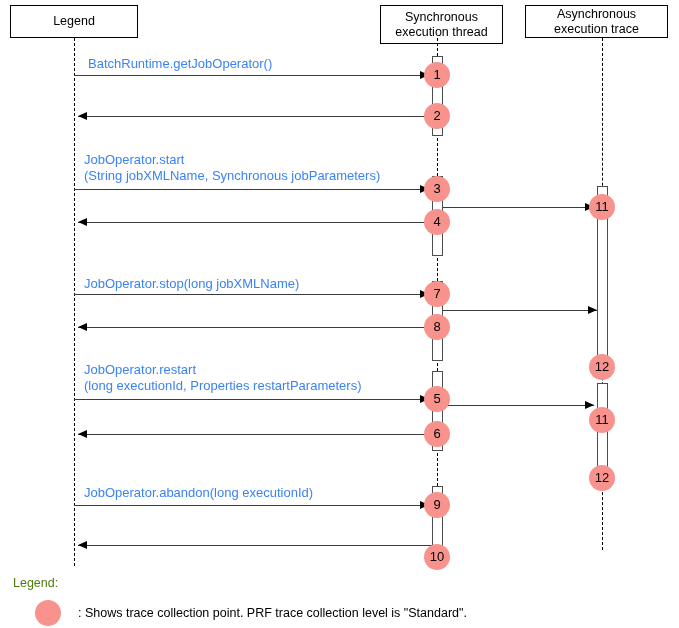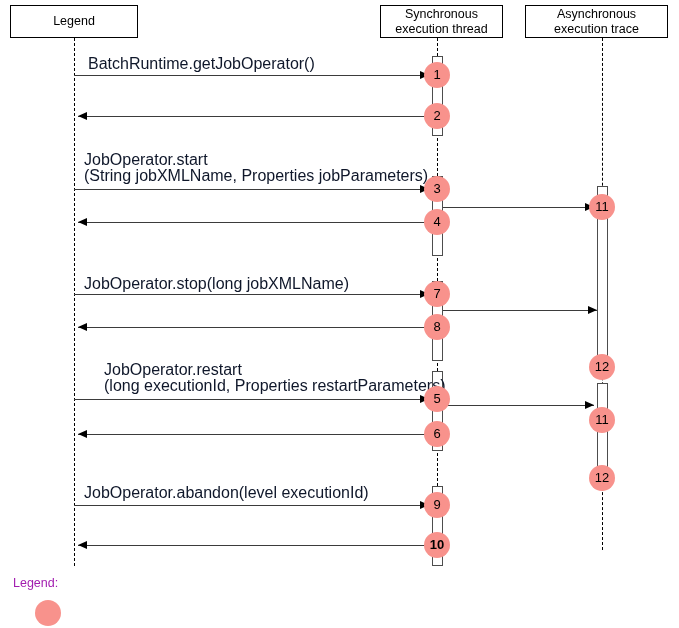--- a/index.html
+++ b/index.html
@@ -69,44 +69,44 @@
   .arrowhead.right {
     border-left: 9px solid #000000;
   }
   .arrowhead.left {
     border-right: 9px solid #000000;
   }
 
   
   .msg-label {
     position: absolute;
-    font-size: 16px;
+    font-size: 13px;
     line-height: 16px;
-    color: #0f172a;
+    color: #3b82f6;
     white-space: pre-line;
   }
 
   
   .tracepoint {
     position: absolute;
     width: 26px;
     height: 26px;
     border-radius: 50%;
     background: #f8928c;
     color: #000000;
     font-size: 13px;
     line-height: 26px;
     text-align: center;
   }
 
   
   .legend-title {
     position: absolute;
     font-size: 12.5px;
-    color: #a21caf;
+    color: #4d7c0f;
   }
   .legend-dot {
     position: absolute;
     width: 26px;
     height: 26px;
     border-radius: 50%;
     background: #f8928c;
   }
   .legend-text {
     position: absolute;
@@ -116,21 +116,21 @@
   }
 </style>
 </head>
 <body>
 
 <div id="diagram">
 
   <div class="participant" style="left: 10px; top: 5px; width: 128px; height: 33px;">
     <span class="plabel">Legend</span>
   </div>
-  <div class="participant" style="left: 380px; top: 5px; width: 123px; height: 33px;">
+  <div class="participant" style="left: 380px; top: 5px; width: 123px; height: 39px;">
     <span class="plabel">Synchronous
 execution thread</span>
   </div>
   <div class="participant" style="left: 525px; top: 5px; width: 143px; height: 33px;">
     <span class="plabel">Asynchronous
 execution trace</span>
   </div>
 
   <div id="lifelines-layer">
       <div class="lifeline" style="left: 74px; top: 38px; height: 528px;"></div>
@@ -148,59 +148,60 @@
     </div>
   <div id="messages-layer">
       <div class="msg" style="left: 74px; top: 75px; width: 355px;"></div>
       <div class="arrowhead right" style="top: 71px; left: 420px;"></div>
       <div class="msg-label" style="left: 88px; top: 56px;">BatchRuntime.getJobOperator()</div>
       <div class="msg" style="left: 78px; top: 116px; width: 359px;"></div>
       <div class="arrowhead left" style="top: 112px; left: 78px;"></div>
       <div class="msg" style="left: 74px; top: 189px; width: 355px;"></div>
       <div class="arrowhead right" style="top: 185px; left: 420px;"></div>
       <div class="msg-label" style="left: 84px; top: 152px;">JobOperator.start
-(String jobXMLName, Properties jobParameters)</div>
+(String jobXMLName, Synchronous jobParameters)</div>
       <div class="msg" style="left: 78px; top: 222px; width: 359px;"></div>
       <div class="arrowhead left" style="top: 218px; left: 78px;"></div>
       <div class="msg" style="left: 443px; top: 207px; width: 151px;"></div>
       <div class="arrowhead right" style="top: 203px; left: 585px;"></div>
       <div class="msg" style="left: 74px; top: 294px; width: 355px;"></div>
       <div class="arrowhead right" style="top: 290px; left: 420px;"></div>
       <div class="msg-label" style="left: 84px; top: 276px;">JobOperator.stop(long jobXMLName)</div>
       <div class="msg" style="left: 78px; top: 327px; width: 359px;"></div>
       <div class="arrowhead left" style="top: 323px; left: 78px;"></div>
       <div class="msg" style="left: 443px; top: 310px; width: 154px;"></div>
       <div class="arrowhead right" style="top: 306px; left: 588px;"></div>
       <div class="msg" style="left: 74px; top: 399px; width: 355px;"></div>
       <div class="arrowhead right" style="top: 395px; left: 420px;"></div>
-      <div class="msg-label" style="left: 84px; top: 362px; margin-left: 20px;">JobOperator.restart
+      <div class="msg-label" style="left: 84px; top: 362px;">JobOperator.restart
 (long executionId, Properties restartParameters)</div>
       <div class="msg" style="left: 78px; top: 434px; width: 359px;"></div>
       <div class="arrowhead left" style="top: 430px; left: 78px;"></div>
       <div class="msg" style="left: 443px; top: 405px; width: 151px;"></div>
       <div class="arrowhead right" style="top: 401px; left: 585px;"></div>
       <div class="msg" style="left: 74px; top: 505px; width: 355px;"></div>
       <div class="arrowhead right" style="top: 501px; left: 420px;"></div>
-      <div class="msg-label" style="left: 84px; top: 485px;">JobOperator.abandon(level executionId)</div>
+      <div class="msg-label" style="left: 84px; top: 485px;">JobOperator.abandon(long executionId)</div>
       <div class="msg" style="left: 78px; top: 545px; width: 359px;"></div>
       <div class="arrowhead left" style="top: 541px; left: 78px;"></div>
     </div>
   <div id="tracepoints-layer">
       <div class="tracepoint" style="left: 424px; top: 62px;">1</div>
       <div class="tracepoint" style="left: 424px; top: 103px;">2</div>
       <div class="tracepoint" style="left: 424px; top: 176px;">3</div>
       <div class="tracepoint" style="left: 424px; top: 209px;">4</div>
       <div class="tracepoint" style="left: 589px; top: 194px;">11</div>
       <div class="tracepoint" style="left: 424px; top: 281px;">7</div>
       <div class="tracepoint" style="left: 424px; top: 314px;">8</div>
       <div class="tracepoint" style="left: 589px; top: 354px;">12</div>
       <div class="tracepoint" style="left: 424px; top: 386px;">5</div>
       <div class="tracepoint" style="left: 424px; top: 421px;">6</div>
       <div class="tracepoint" style="left: 589px; top: 407px;">11</div>
       <div class="tracepoint" style="left: 589px; top: 465px;">12</div>
       <div class="tracepoint" style="left: 424px; top: 492px;">9</div>
-      <div class="tracepoint" style="left: 424px; top: 532px; font-weight: bold;">10</div>
+      <div class="tracepoint" style="left: 424px; top: 544px;">10</div>
     </div>
 
   <div class="legend-title" style="left: 13px; top: 576px;">Legend:</div>
   <div class="legend-dot" style="left: 35px; top: 600px;"></div>
+  <div class="legend-text" style="left: 78px; top: 606px;">: Shows trace collection point. PRF trace collection level is "Standard".</div>
 
 </div>
 
 </body></html>

